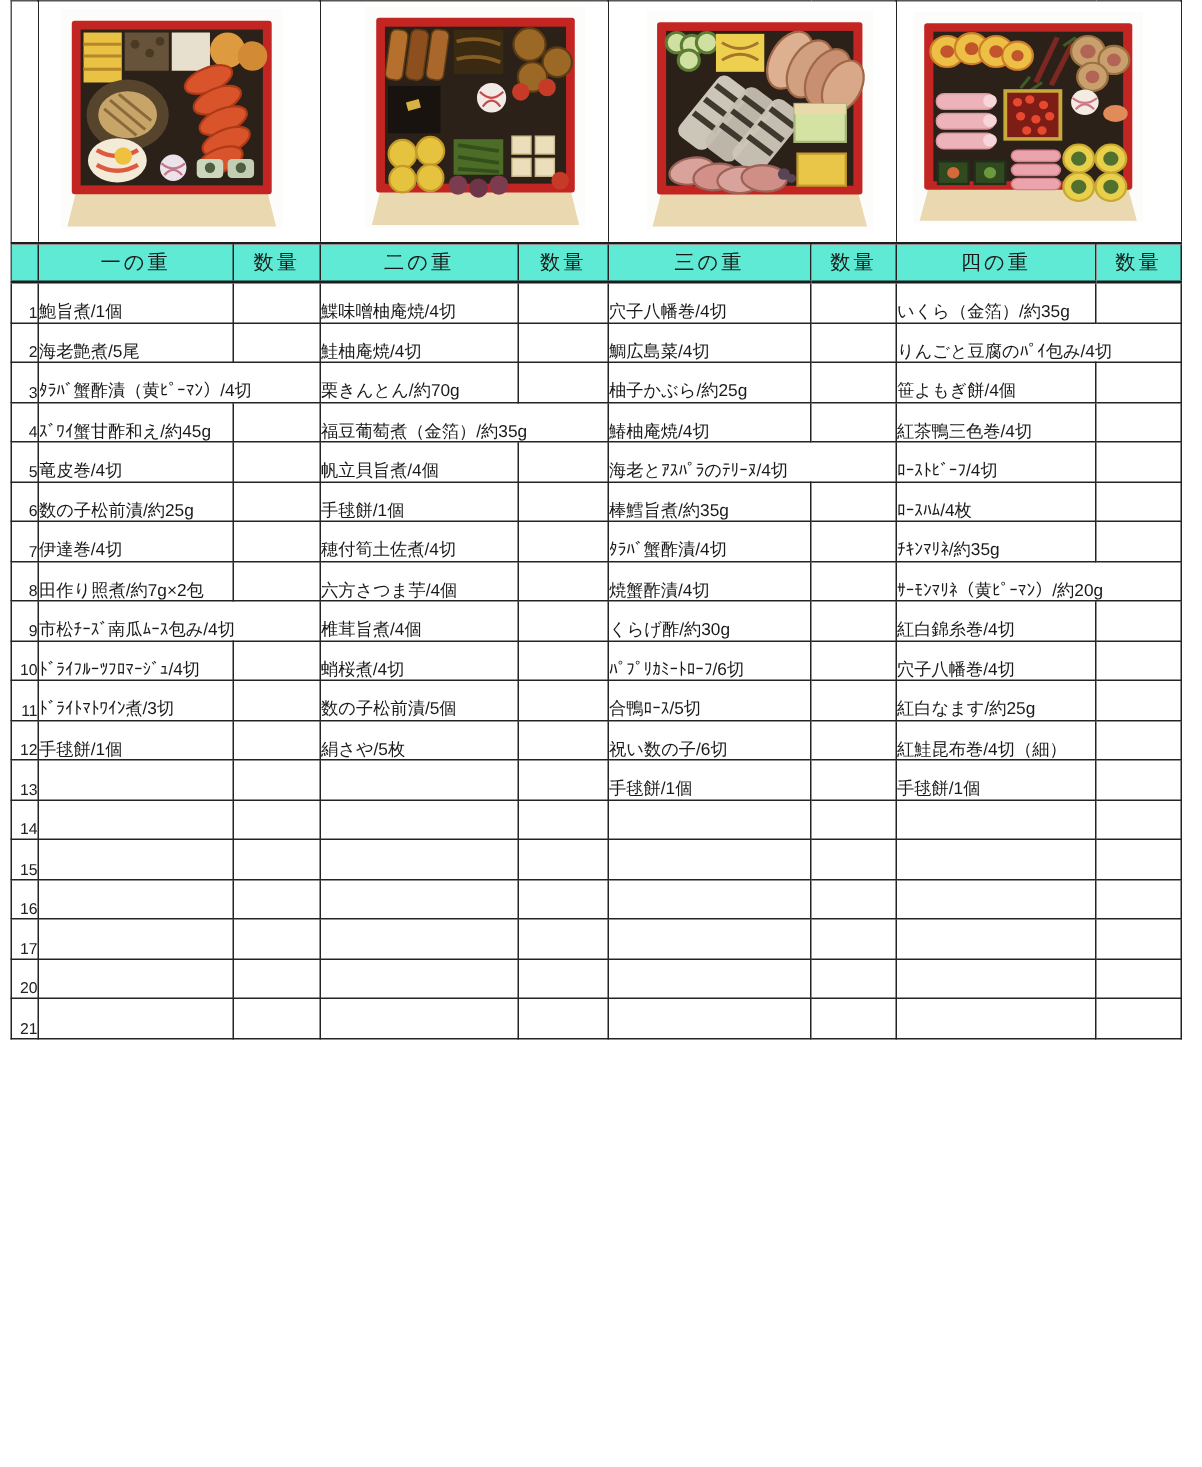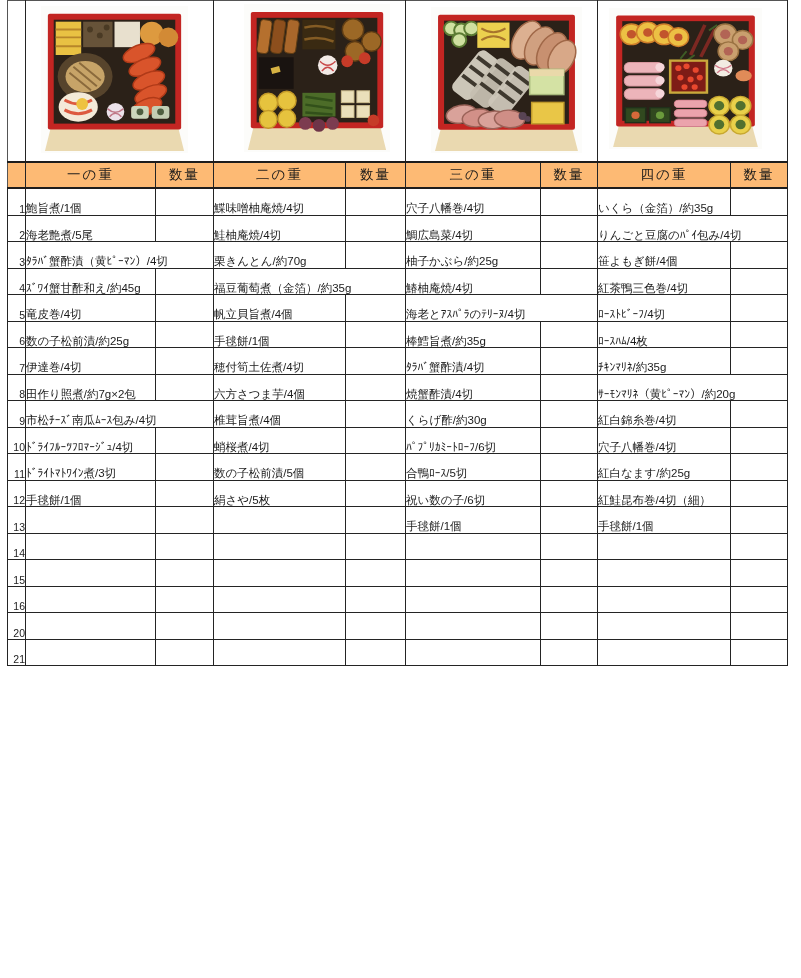--- a/index.html
+++ b/index.html
@@ -37,21 +37,21 @@
   
   tr.header-row th{
     height:24px;
     font-weight:normal;
     font-size:13.5px;
     letter-spacing:2px;
     text-align:center;
     vertical-align:middle;
     border-top:2px solid #1d1d1d;
     border-bottom:2px solid #1d1d1d;
-    background:#fdba74;
+    background:#5eead4;
   }
   
   tbody#rows td{height:25.5px;}
   td.item{
     font-size:11.5px;
     padding:0 0 3px 4px;
     vertical-align:bottom;
     white-space:nowrap;
     line-height:1.05;
   }
@@ -470,20 +470,31 @@
           <td class="item"></td>
           <td class="qty"></td>
           <td class="item"></td>
           <td class="qty"></td>
           <td class="item"></td>
           <td class="qty"></td>
           <td class="item"></td>
           <td class="qty"></td>
         </tr>
         <tr>
+          <td class="rownum">17</td>
+          <td class="item"></td>
+          <td class="qty"></td>
+          <td class="item"></td>
+          <td class="qty"></td>
+          <td class="item"></td>
+          <td class="qty"></td>
+          <td class="item"></td>
+          <td class="qty"></td>
+        </tr>
+        <tr>
           <td class="rownum">20</td>
           <td class="item"></td>
           <td class="qty"></td>
           <td class="item"></td>
           <td class="qty"></td>
           <td class="item"></td>
           <td class="qty"></td>
           <td class="item"></td>
           <td class="qty"></td>
         </tr>

